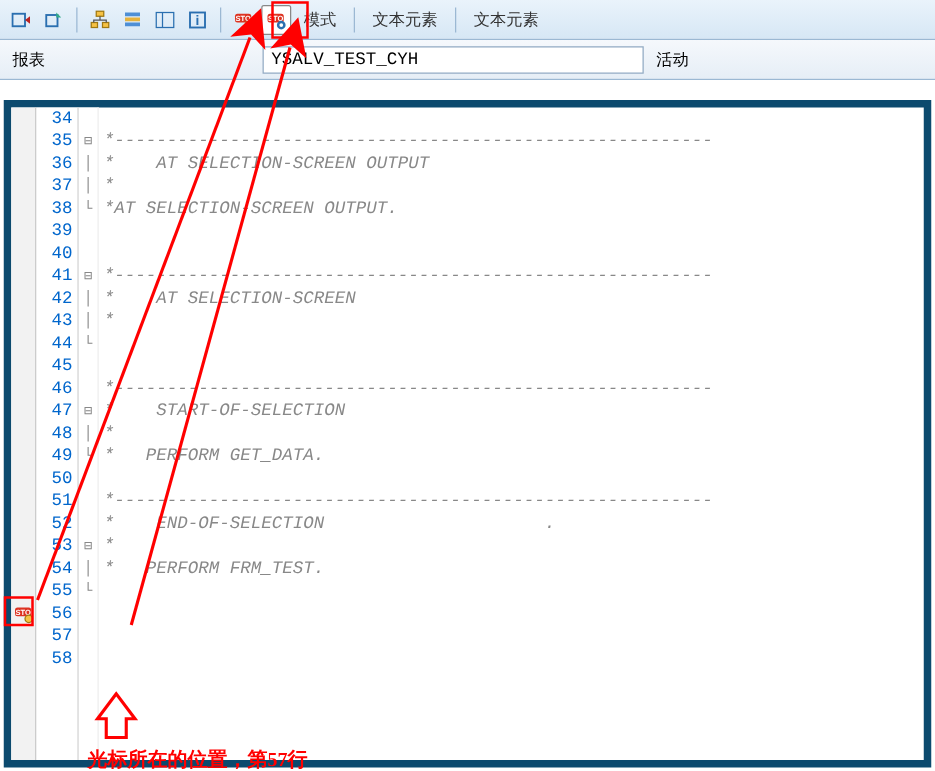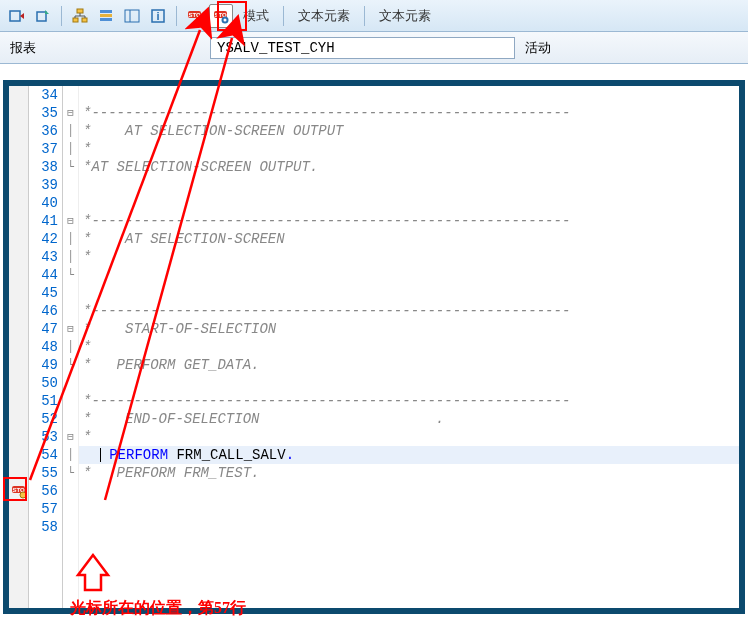--- a/index.html
+++ b/index.html
@@ -189,21 +189,20 @@
       <div class="ln"><span class="cmt"></span></div>
       <div class="ln"><span class="cmt"></span></div>
       <div class="ln"><span class="cmt">*---------------------------------------------------------</span></div>
       <div class="ln"><span class="cmt">*    START-OF-SELECTION</span></div>
       <div class="ln"><span class="cmt">*</span></div>
       <div class="ln"><span class="cmt">*   PERFORM GET_DATA.</span></div>
       <div class="ln"><span class="cmt"></span></div>
       <div class="ln"><span class="cmt">*---------------------------------------------------------</span></div>
       <div class="ln"><span class="cmt">*    END-OF-SELECTION                     .</span></div>
       <div class="ln"><span class="cmt">*</span></div>
-      <div class="ln cur"><span class="norm">  </span><span class="caret"></span><span class="norm"> </span><span class="kw">PERFORM</span><span class="norm"> FRM_CALL_SALV</span><span class="kw">.</span></div>
       <div class="ln"><span class="cmt">*   PERFORM FRM_TEST.</span></div>
     </div>
 </div>
 
 <svg class="anno-svg">
   <defs>
     <marker id="ah" markerWidth="12" markerHeight="12" refX="2" refY="6" orient="auto">
       <path d="M0,0 L12,6 L0,12 L3,6 Z" fill="#ff0000"></path>
     </marker>
   </defs>

